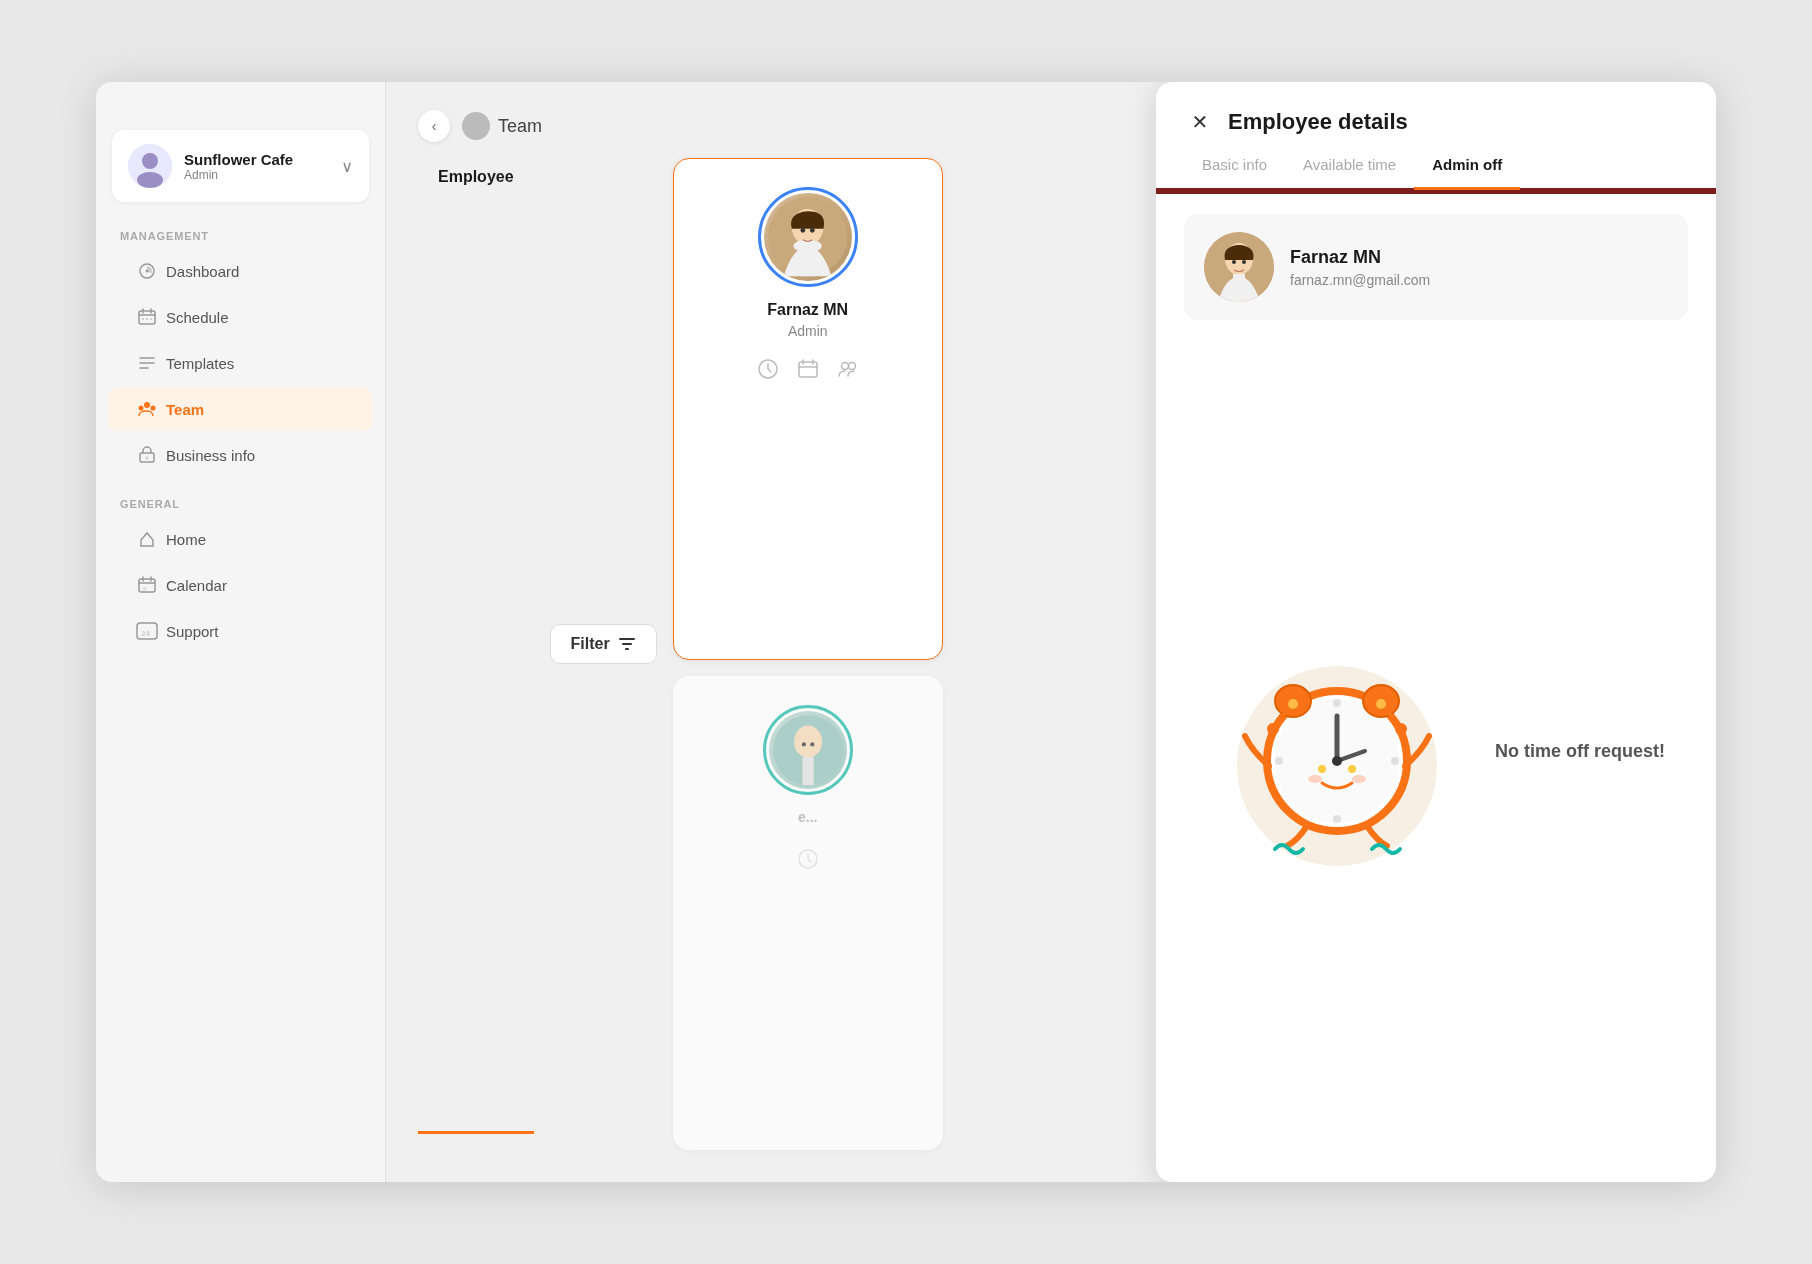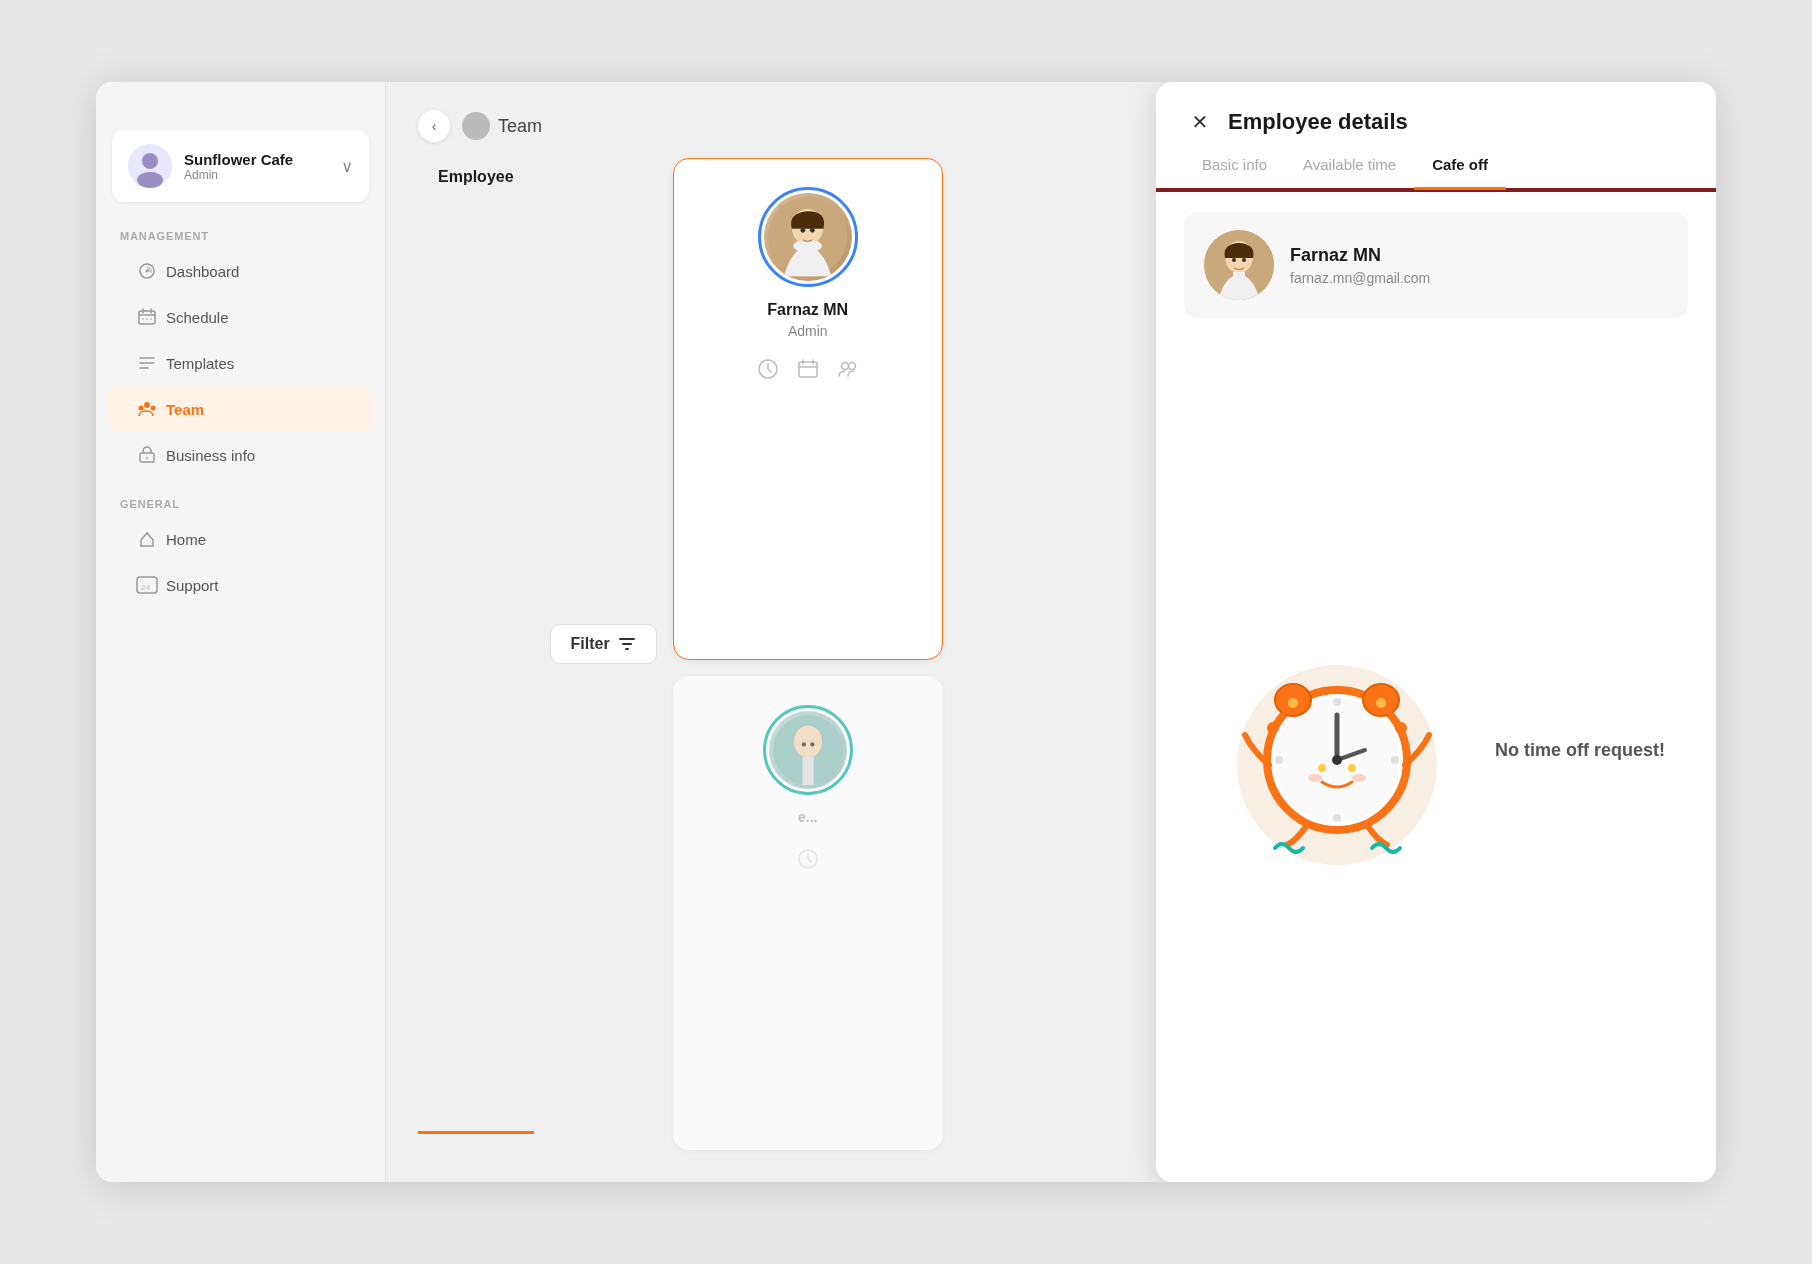--- a/index.html
+++ b/index.html
@@ -411,21 +411,21 @@
     .panel-top {
       display: flex;
       align-items: center;
       gap: 12px;
       padding: 24px 28px 0;
     }
 
     .panel-tabs {
       display: flex;
       padding: 0 28px;
-      border-bottom: 4px solid #7f1d1d;
+      border-bottom: 6px solid #7f1d1d;
       margin-top: 4px;
     }
 
     .panel-tab {
       padding: 14px 18px;
       font-size: 15px;
       color: #aaa;
       cursor: pointer;
       border-bottom: 3px solid transparent;
       margin-bottom: -2px;
@@ -532,20 +532,30 @@
 
     <div class="sidebar-item">
       <div class="item-icon">
         <svg width="18" height="18" viewBox="0 0 18 18" fill="none">
           <path d="M3 10l6-7 6 7v6H3z" stroke="#999" stroke-width="1.5" fill="none"></path>
         </svg>
       </div>
       <span>Home</span>
     </div>
 
+    <div class="sidebar-item">
+      <div class="item-icon">
+        <svg width="18" height="18" viewBox="0 0 18 18" fill="none">
+          <rect x="1" y="3" width="16" height="13" rx="2" stroke="#999" stroke-width="1.5" fill="none"></rect>
+          <path d="M5 1v4M13 1v4M1 7h16" stroke="#999" stroke-width="1.5" stroke-linecap="round"></path>
+          <text x="5" y="15" font-size="6" fill="#ccc">8</text>
+        </svg>
+      </div>
+      <span>Calendar</span>
+    </div>
 
 
     <div class="sidebar-item">
       <div class="item-icon">
         <svg width="22" height="18" viewBox="0 0 22 18" fill="none">
           <rect x="1" y="1" width="20" height="16" rx="3" stroke="#999" stroke-width="1.5" fill="none"></rect>
           <text x="5" y="14" font-size="8" fill="#ccc" font-weight="bold">24</text>
         </svg>
       </div>
       <span>Support</span>
@@ -653,21 +663,21 @@
   <div class="detail-panel">
 
     <div class="panel-top">
       <div class="detail-close">✕</div>
       <span class="detail-title">Employee details</span>
     </div>
 
     <div class="panel-tabs">
       <div class="panel-tab">Basic info</div>
       <div class="panel-tab">Available time</div>
-      <div class="panel-tab active">Cafe off</div>
+      <div class="panel-tab active">Admin off</div>
     </div>
 
     <div class="detail-body">
 
       <div class="employee-summary-card">
         <div class="summary-avatar">
           <svg viewBox="0 0 70 70" xmlns="http://www.w3.org/2000/svg" width="70" height="70">
             <rect width="70" height="70" fill="#c9a87c" rx="35"></rect>
             <ellipse cx="35" cy="27" rx="14" ry="16" fill="#f5d5b0"></ellipse>
             <path d="M21 28 Q18 14 35 13 Q52 14 49 28" fill="#4a2c0a"></path>

